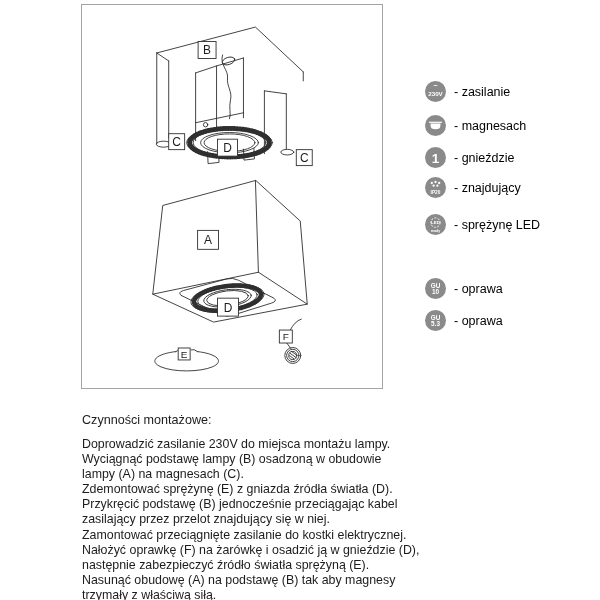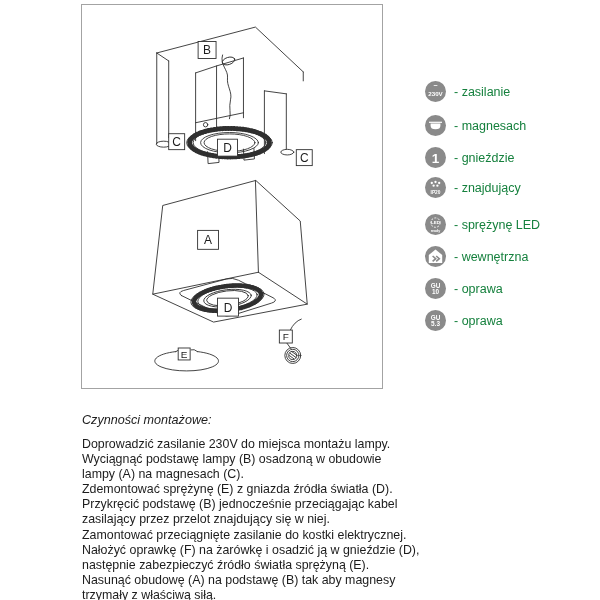--- a/index.html
+++ b/index.html
@@ -7,22 +7,22 @@
           font-family:"Liberation Sans",sans-serif;color:#1c1c1c;}
   .frame{position:absolute;left:81px;top:4px;width:302px;height:385px;
          border:1px solid #a3a3a3;box-sizing:border-box;background:#fff;}
   .frame svg{display:block;width:100%;height:100%;}
   svg text{font-family:"Liberation Sans",sans-serif;}
   .dlabel{font-size:12px;fill:#1c1c1c;text-anchor:middle;dominant-baseline:central;}
   .dlabel-sm{font-size:10px;fill:#1c1c1c;text-anchor:middle;dominant-baseline:central;}
   .legend-row{position:absolute;left:425px;height:21px;display:flex;align-items:center;gap:8px;}
   .licon{width:21px;height:21px;flex:0 0 21px;display:block;}
   .it{fill:#ffffff;text-anchor:middle;font-weight:bold;}
-  .llabel{font-size:12.5px;color:#15803d;white-space:nowrap;}
-  .instr-title{position:absolute;left:82px;top:413px;font-size:12.6px;line-height:15px;font-style:italic;}
+  .llabel{font-size:12.5px;color:#000000;white-space:nowrap;}
+  .instr-title{position:absolute;left:82px;top:413px;font-size:12.6px;line-height:15px;}
   .instr-body{position:absolute;left:82px;top:437px;width:500px;font-size:12.4px;
               line-height:15.1px;white-space:pre-line;}
 </style>
 </head>
 <body>
 
 <div class="canvas">
 
   <div class="frame">
     <svg viewBox="0 0 301 384">
@@ -156,28 +156,20 @@
   <div class="legend-row" style="top:214px">
     <svg class="licon" viewBox="0 0 21 21">
       <circle cx="10.5" cy="10.5" r="10.5" fill="#8a8a8a"></circle>
       <circle cx="10.5" cy="8.6" r="4.7" fill="none" stroke="#ffffff" stroke-width="0.9" stroke-dasharray="2,1.4"></circle>
       <text x="10.5" y="10.3" class="it" font-size="4.4">LED</text>
       <text x="10.5" y="17.6" class="it" font-size="3.6">ready</text>
     </svg>
     <span class="llabel">- sprężynę LED</span>
   </div>
 
-  <div class="legend-row" style="top:246px">
-    <svg class="licon" viewBox="0 0 21 21">
-      <circle cx="10.5" cy="10.5" r="10.5" fill="#8a8a8a"></circle>
-      <polygon points="10.5,3.6 17.2,9 17.2,17 3.8,17 3.8,9" fill="#ffffff"></polygon>
-      <path d="M7.6,10 l3.1,2.7 -3.1,2.7 M11.2,10 l3.1,2.7 -3.1,2.7" stroke="#8a8a8a" stroke-width="1.6" fill="none"></path>
-    </svg>
-    <span class="llabel">- wewnętrzna</span>
-  </div>
 
   <div class="legend-row" style="top:278px">
     <svg class="licon" viewBox="0 0 21 21">
       <circle cx="10.5" cy="10.5" r="10.5" fill="#8a8a8a"></circle>
       <text x="10.5" y="9.8" class="it" font-size="6.4">GU</text>
       <text x="10.5" y="16.4" class="it" font-size="6.4">10</text>
     </svg>
     <span class="llabel">- oprawa</span>
   </div>
 

